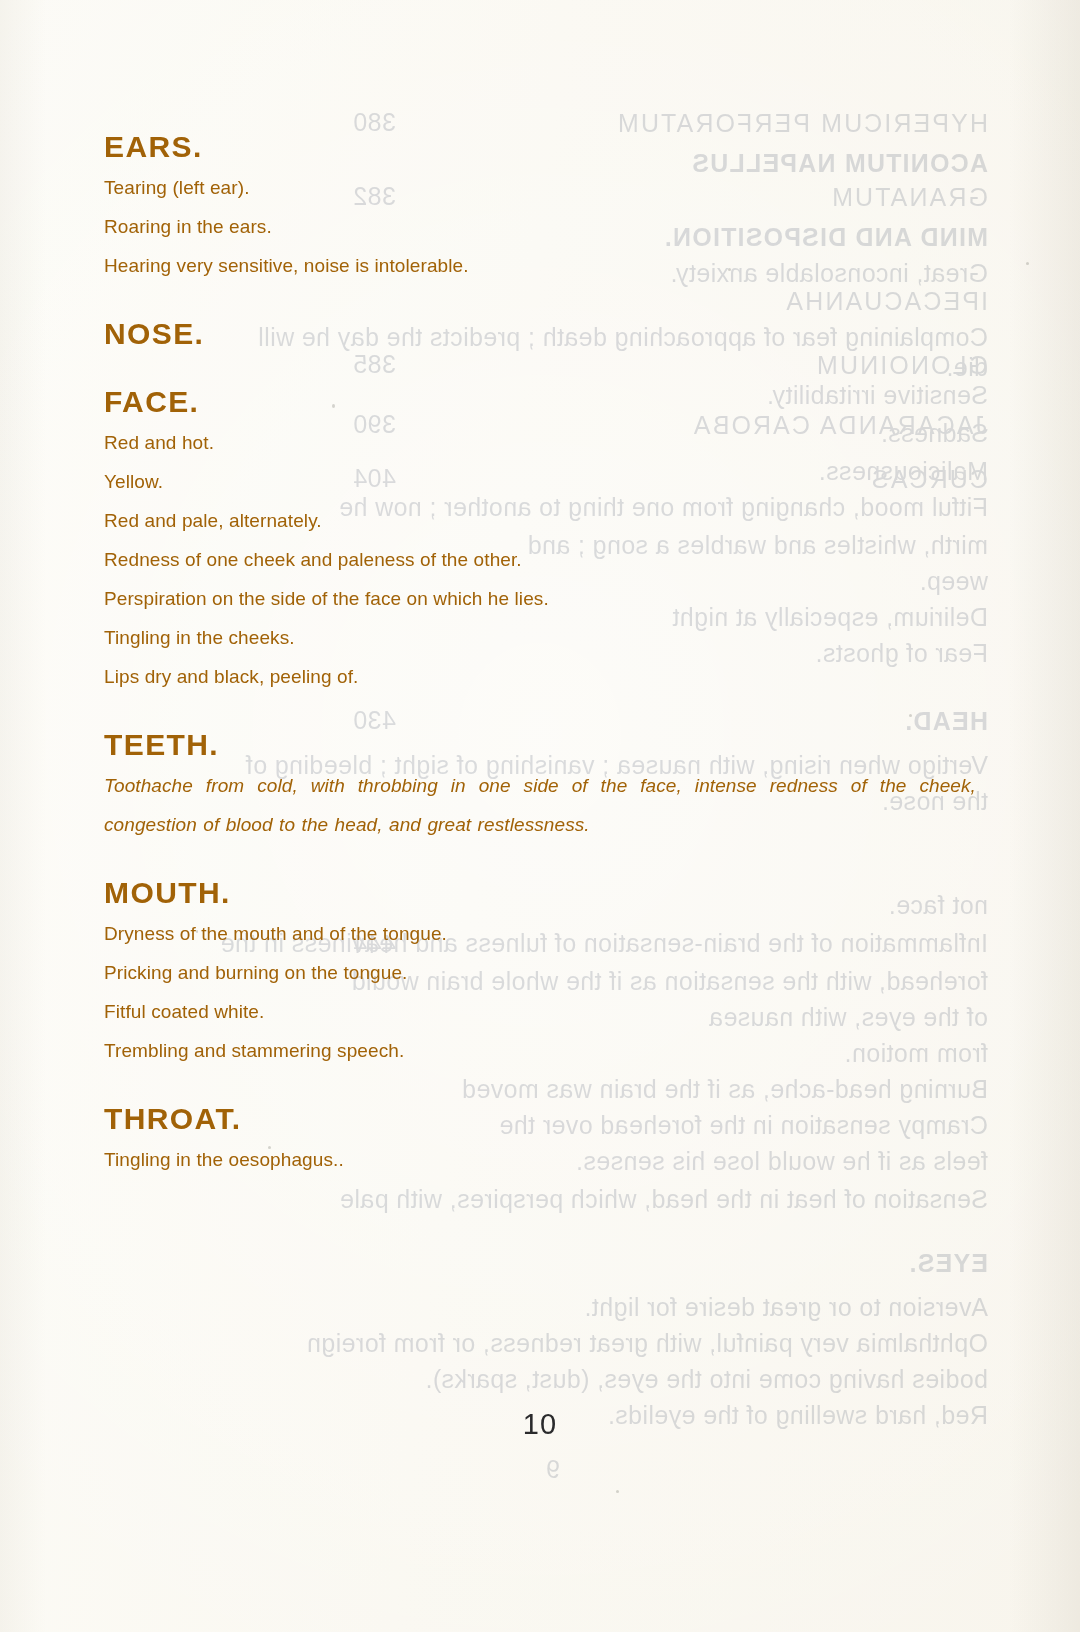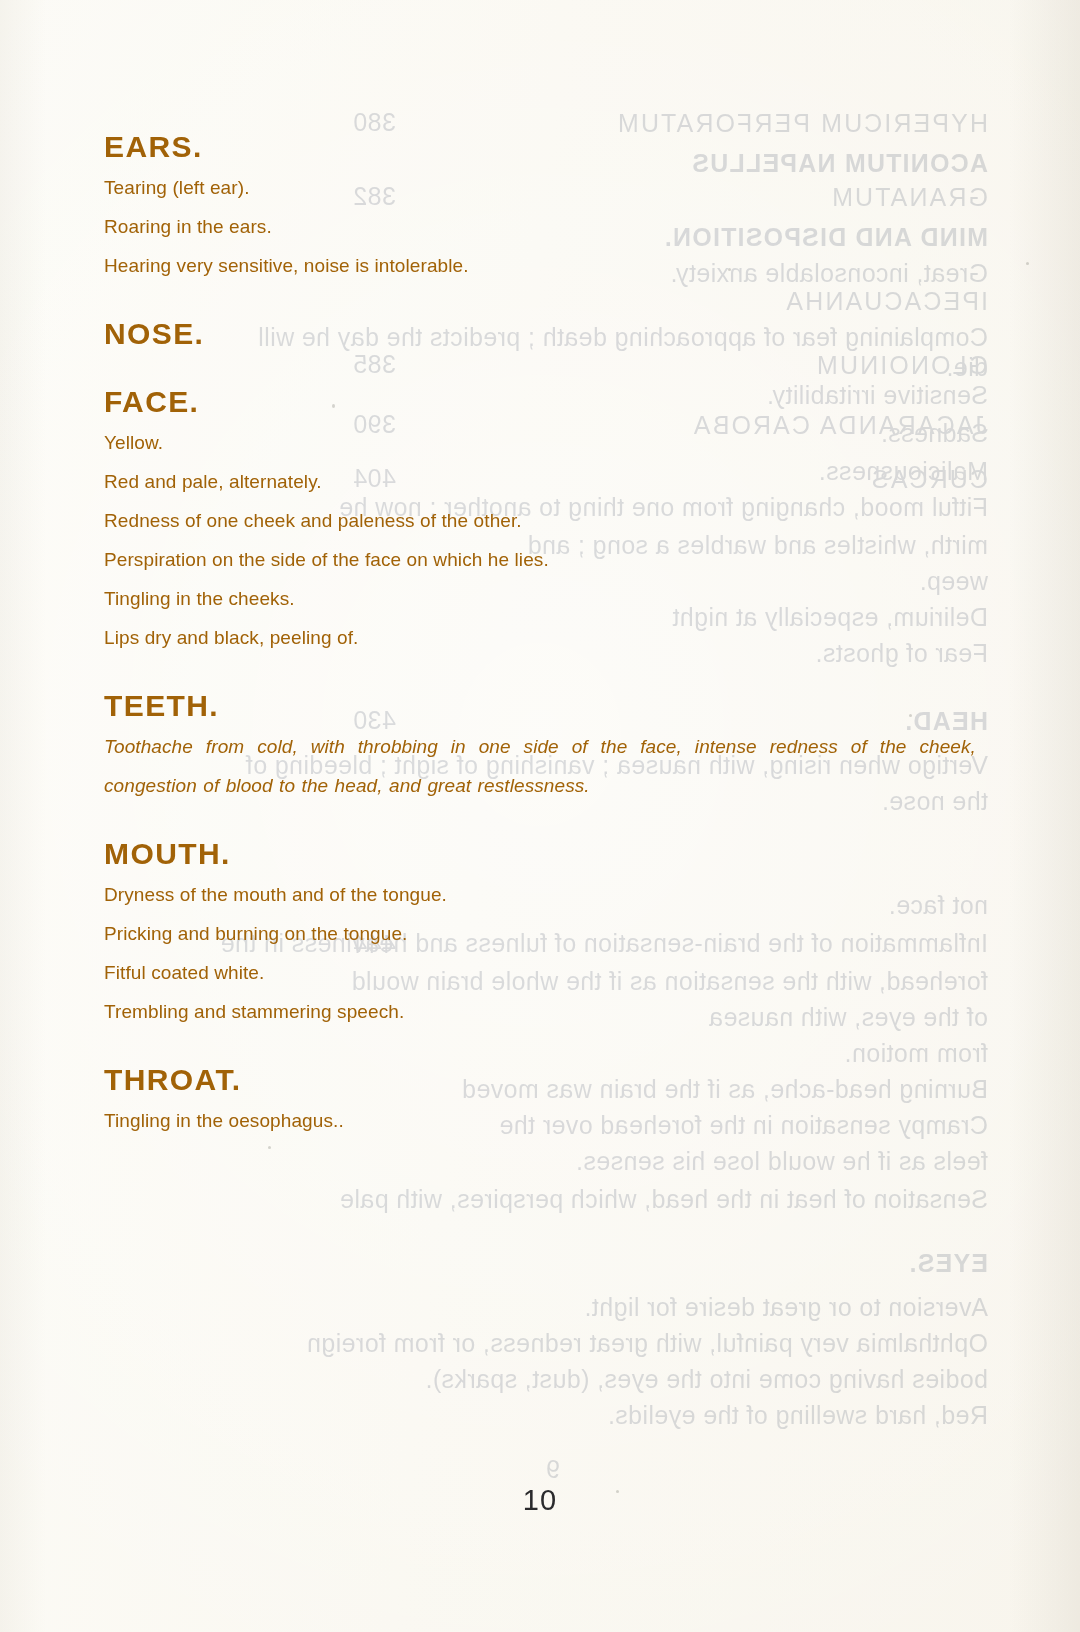--- a/index.html
+++ b/index.html
@@ -101,21 +101,21 @@
     text-align-last: left;
     word-spacing: 1px;
     font-style: italic;
   }
   .block { margin-bottom: 30px; }
   .block:last-child { margin-bottom: 0; }
 
   #page-number {
     position: absolute;
     left: 0; right: 0;
-    top: 1484px;
+    top: 1408px;
     text-align: center;
     font-size: 29px;
     color: #2a2a2c;
     letter-spacing: 1px;
   }
 
   
   .speck {
     position: absolute;
     background: rgba(120,118,110,0.30);
@@ -187,20 +187,21 @@
         <div class="sec-head">EARS.</div>
         <p class="sym">Tearing (left ear).</p>
         <p class="sym">Roaring in the ears.</p>
         <p class="sym">Hearing very sensitive, noise is intolerable.</p>
       </div>
       <div class="block">
         <div class="sec-head">NOSE.</div>
       </div>
       <div class="block">
         <div class="sec-head">FACE.</div>
+        <p class="sym">Red and hot.</p>
         <p class="sym">Yellow.</p>
         <p class="sym">Red and pale, alternately.</p>
         <p class="sym">Redness of one cheek and paleness of the other.</p>
         <p class="sym">Perspiration on the side of the face on which he lies.</p>
         <p class="sym">Tingling in the cheeks.</p>
         <p class="sym">Lips dry and black, peeling of.</p>
       </div>
       <div class="block">
         <div class="sec-head">TEETH.</div>
         <p class="sym just">Toothache from cold, with throbbing in one side of the face, intense redness of the cheek, congestion of blood to the head, and great restlessness.</p>

